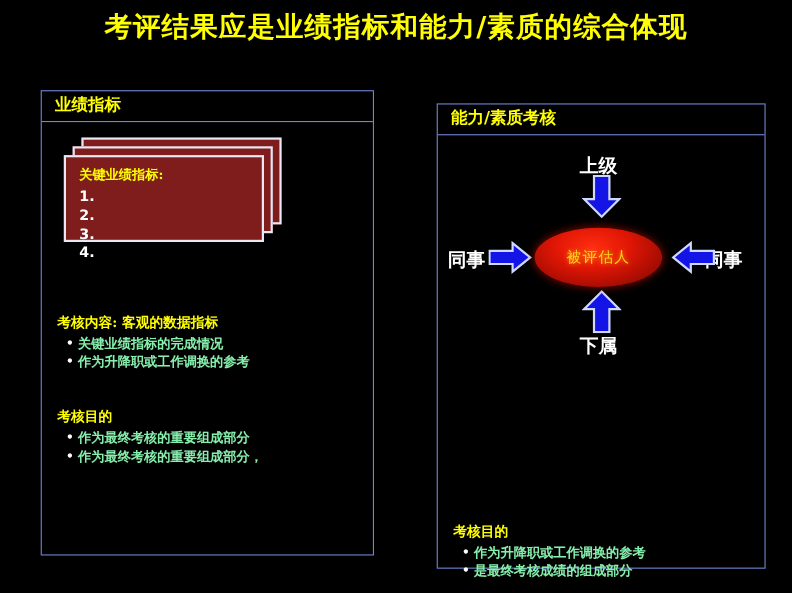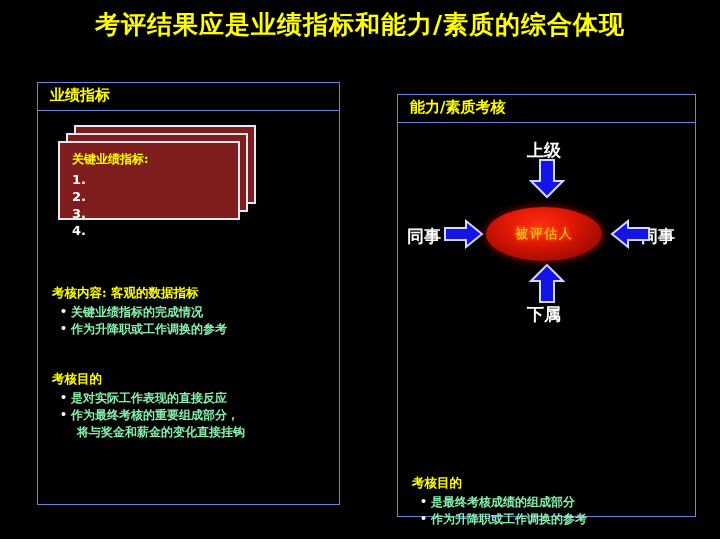--- a/index.html
+++ b/index.html
@@ -241,25 +241,24 @@
           <li>
             <span>作为升降职或工作调换的参考</span>
           </li>
         </ul>
       </div>
 
       <div class="text-block" id="lp-purpose">
         <div class="block-heading">考核目的</div>
         <ul class="bullets">
           <li>
-            <span>是对实际工作表现的直接反应</span>
+            <span>作为最终考核的重要组成部分</span>
           </li>
           <li>
             <span>作为最终考核的重要组成部分，</span>
-            <span class="cont">将与奖金和薪金的变化直接挂钩</span>
           </li>
         </ul>
       </div>
 
     </div>
   </div>
 
   <div class="panel" id="panel-right">
     <div class="panel-header">
       <div class="panel-header-text">能力/素质考核</div>
@@ -293,24 +292,24 @@
           <div class="ellipse-text">被评估人</div>
         </div>
 
       </div>
 
 
       <div class="text-block" id="rp-purpose">
         <div class="block-heading">考核目的</div>
         <ul class="bullets">
           <li>
+            <span>作为升降职或工作调换的参考</span>
+          </li>
+          <li>
             <span>是最终考核成绩的组成部分</span>
-          </li>
-          <li>
-            <span>作为升降职或工作调换的参考</span>
           </li>
         </ul>
       </div>
 
     </div>
   </div>
 
 </div>
 
 </body></html>

